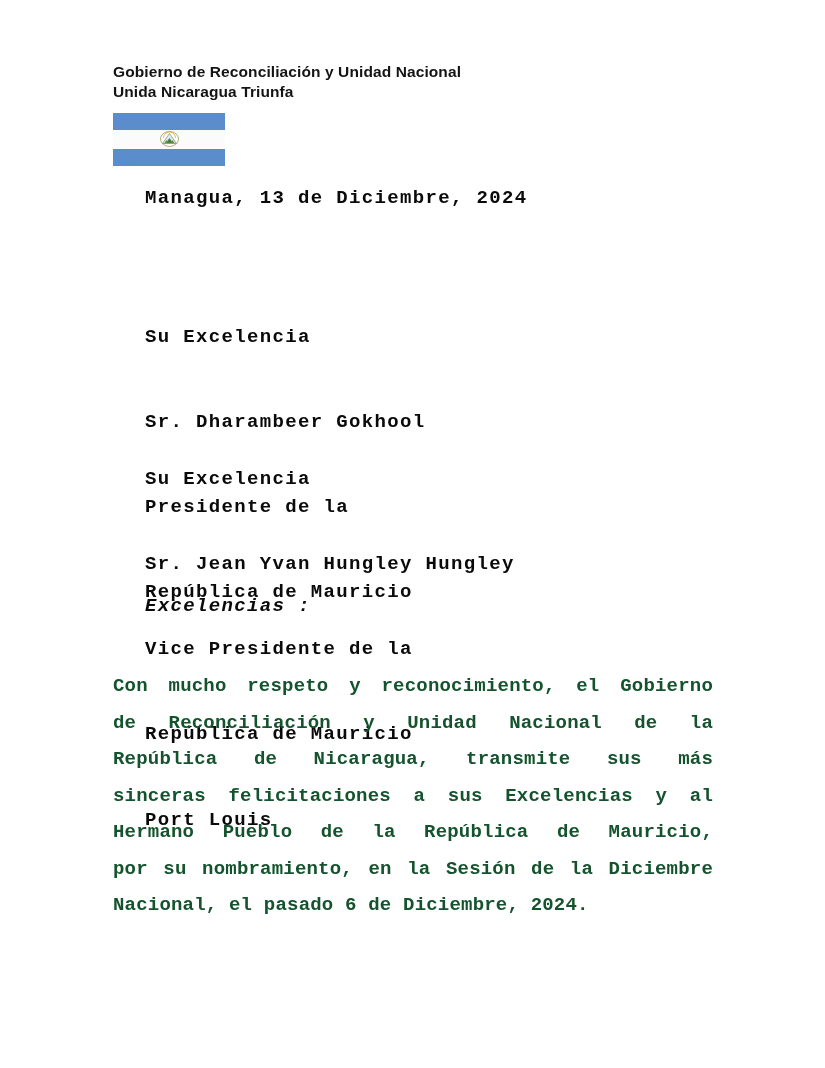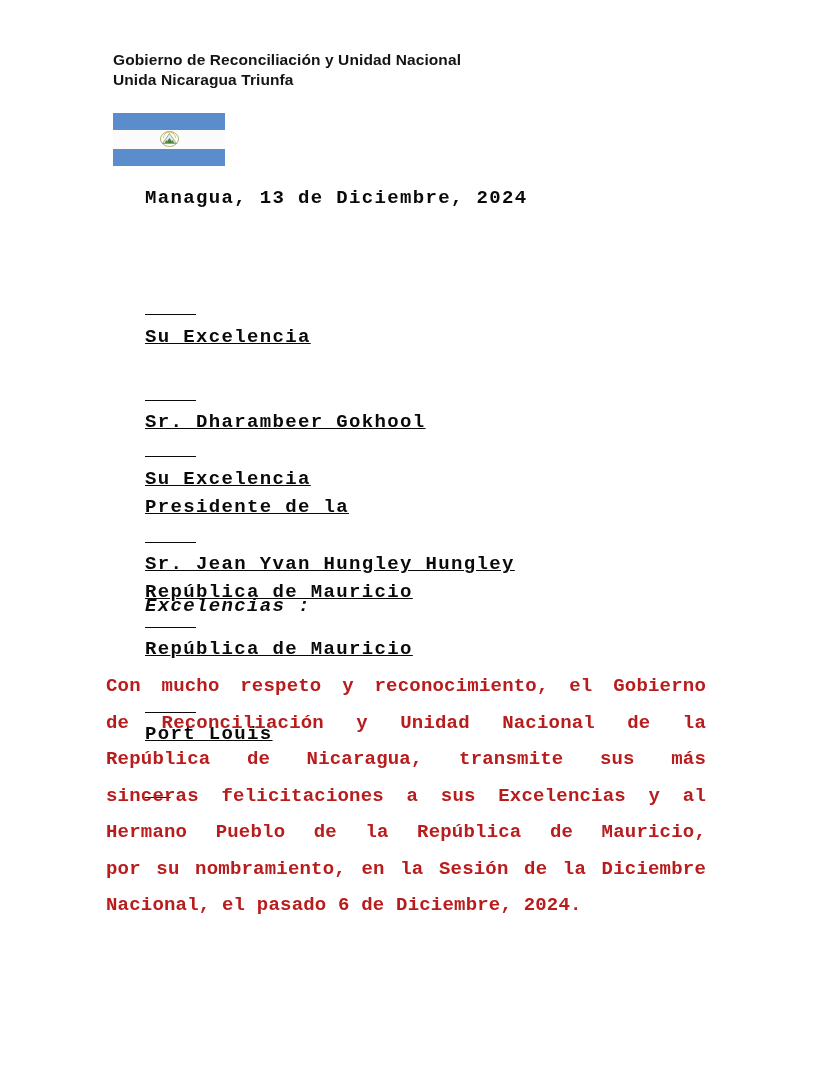--- a/index.html
+++ b/index.html
@@ -21,21 +21,21 @@
   .page {
     position: absolute;
     inset: 0;
     background: #ffffff;
   }
 
   
   .letterhead {
     position: absolute;
     left: 113px;
-    top: 50px;
+    top: 62px;
     width: 620px;
   }
   .letterhead-line {
     font-family: "Liberation Sans", sans-serif;
     font-weight: bold;
     font-size: 15.5px;
     line-height: 20px;
     letter-spacing: 0.1px;
     color: #141414;
     white-space: nowrap;
@@ -89,40 +89,39 @@
     margin-left: 32px;
   }
 
   .date-line {
     top: 184px;
     line-height: 28px;
   }
 
   .address-block {
     line-height: 28.4px;
-    text-decoration: underline;
   }
   .address-block.first  { top: 266px; }
   .address-block.second { top: 408px; }
 
   .salutation {
     top: 592px;
     line-height: 28px;
     font-style: italic;
   }
 
   .body-paragraph {
     position: absolute;
-    left: 106px;
+    left: 113px;
     top: 668px;
     width: 600px;
     font-family: "Liberation Mono", "DejaVu Sans Mono", monospace;
     font-weight: bold;
     font-size: 19px;
-    color: #b91c1c;
+    color: #14532d;
     letter-spacing: 0.2px;
     line-height: 36.5px;
     text-align: justify;
     text-justify: inter-word;
   }
   .body-paragraph > span {
     display: block;
     text-align: justify;
   }
   
@@ -170,20 +169,21 @@
   <div class="typed address-block first">
     <div>Su Excelencia</div>
     <div>Sr. Dharambeer Gokhool</div>
     <div>Presidente de la</div>
     <div>República de Mauricio</div>
   </div>
 
   <div class="typed address-block second">
     <div>Su Excelencia</div>
     <div>Sr. Jean Yvan Hungley Hungley</div>
+    <div>Vice Presidente de la</div>
     <div>República de Mauricio</div>
     <div>Port Louis</div>
   </div>
 
   <div class="typed salutation">Excelencias :</div>
 
   <div class="body-paragraph">
     <span class="body-line">Con mucho respeto y reconocimiento, el Gobierno</span>
     <span class="body-line">de Reconciliación y Unidad Nacional de la</span>
     <span class="body-line">República de Nicaragua, transmite sus más</span>

